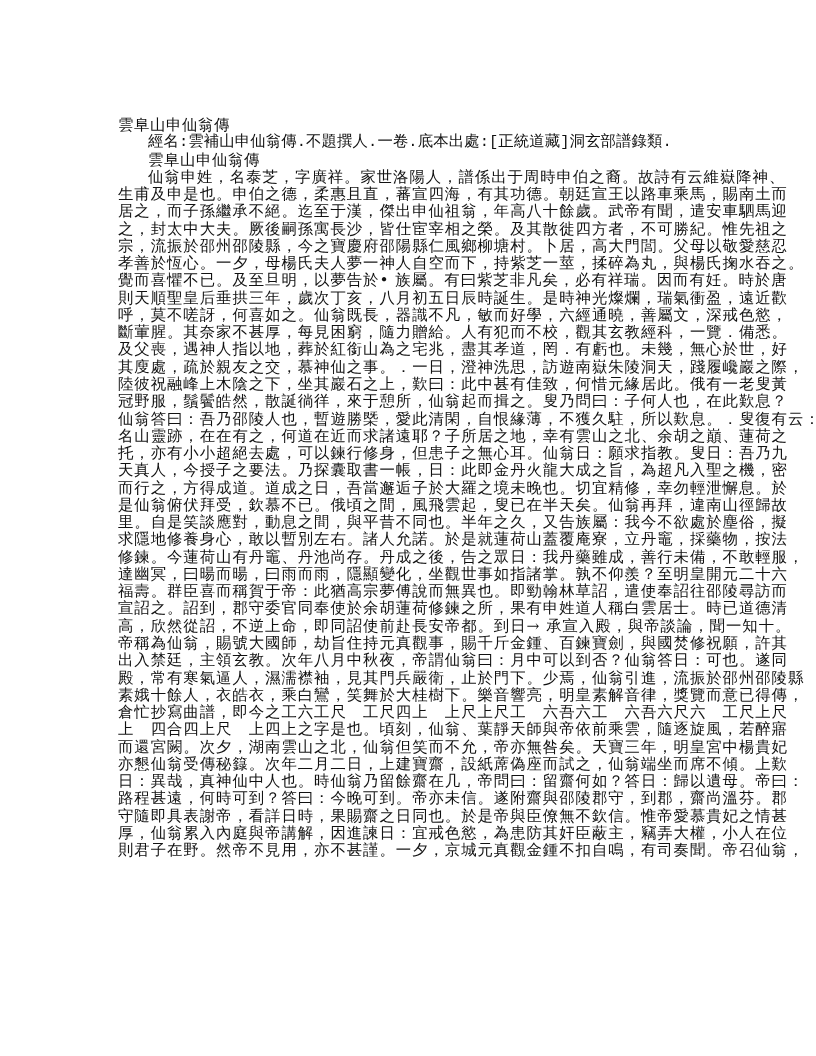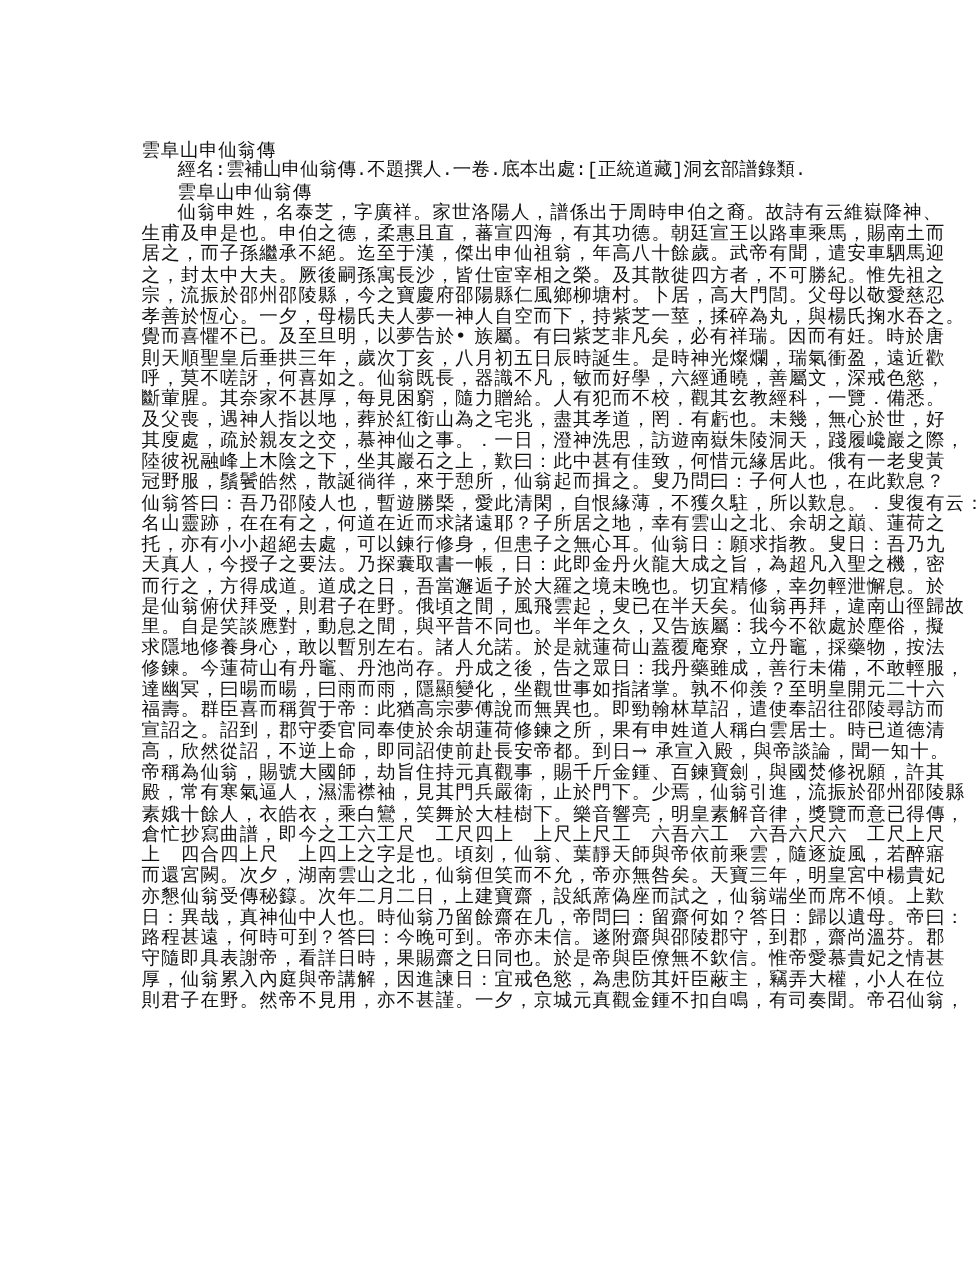--- a/index.html
+++ b/index.html
@@ -61,29 +61,30 @@
     <div class="line">斷葷腥。其奈家不甚厚，每見困窮，隨力贈給。人有犯而不校，觀其玄教經科，一覽．備悉。</div>
     <div class="line">及父喪，遇神人指以地，葬於紅銜山為之宅兆，盡其孝道，罔．有虧也。未幾，無心於世，好</div>
     <div class="line">其廋處，疏於親友之交，慕神仙之事。．一日，澄神洗思，訪遊南嶽朱陵洞天，踐履巉巖之際，</div>
     <div class="line">陸彼祝融峰上木陰之下，坐其巖石之上，歎曰：此中甚有佳致，何惜元緣居此。俄有一老叟黃</div>
     <div class="line">冠野服，鬚鬢皓然，散誕徜徉，來于憩所，仙翁起而揖之。叟乃問曰：子何人也，在此歎息？</div>
     <div class="line">仙翁答曰：吾乃邵陵人也，暫遊勝槩，愛此清閑，自恨緣薄，不獲久駐，所以歎息。．叟復有云：</div>
     <div class="line">名山靈跡，在在有之，何道在近而求諸遠耶？子所居之地，幸有雲山之北、余胡之巔、蓮荷之</div>
     <div class="line">托，亦有小小超絕去處，可以鍊行修身，但患子之無心耳。仙翁日：願求指教。叟日：吾乃九</div>
     <div class="line">天真人，今授子之要法。乃探囊取書一帳，日：此即金丹火龍大成之旨，為超凡入聖之機，密</div>
     <div class="line">而行之，方得成道。道成之日，吾當邂逅子於大羅之境未晚也。切宜精修，幸勿輕泄懈息。於</div>
-    <div class="line">是仙翁俯伏拜受，則君子在野。俄頃之間，風飛雲起，叟已在半天矣。仙翁再拜，違南山徑歸故</div>
+    <div class="line">是仙翁俯伏拜受，欽慕不已。俄頃之間，風飛雲起，叟已在半天矣。仙翁再拜，違南山徑歸故</div>
     <div class="line">里。自是笑談應對，動息之間，與平昔不同也。半年之久，又告族屬：我今不欲處於塵俗，擬</div>
     <div class="line">求隱地修養身心，敢以暫別左右。諸人允諾。於是就蓮荷山蓋覆庵寮，立丹竈，採藥物，按法</div>
     <div class="line">修鍊。今蓮荷山有丹竈、丹池尚存。丹成之後，告之眾日：我丹藥雖成，善行未備，不敢輕服，</div>
     <div class="line">達幽冥，曰暘而暘，曰雨而雨，隱顯變化，坐觀世事如指諸掌。孰不仰羨？至明皇開元二十六</div>
     <div class="line">福壽。群臣喜而稱賀于帝：此猶高宗夢傅說而無異也。即勁翰林草詔，遣使奉詔往邵陵尋訪而</div>
     <div class="line">宣詔之。詔到，郡守委官同奉使於余胡蓮荷修鍊之所，果有申姓道人稱白雲居士。時已道德清</div>
     <div class="line">高，欣然從詔，不逆上命，即同詔使前赴長安帝都。到日→ 承宣入殿，與帝談論，聞一知十。</div>
     <div class="line">帝稱為仙翁，賜號大國師，劫旨住持元真觀事，賜千斤金鍾、百鍊寶劍，與國焚修祝願，許其</div>
+    <div class="line">出入禁廷，主領玄教。次年八月中秋夜，帝謂仙翁曰：月中可以到否？仙翁答日：可也。遂同</div>
     <div class="line">殿，常有寒氣逼人，濕濡襟袖，見其門兵嚴衛，止於門下。少焉，仙翁引進，流振於邵州邵陵縣</div>
     <div class="line">素娥十餘人，衣皓衣，乘白鸞，笑舞於大桂樹下。樂音響亮，明皇素解音律，獎覽而意已得傳，</div>
     <div class="line">倉忙抄寫曲譜，即今之工六工尺　工尺四上　上尺上尺工　六吾六工　六吾六尺六　工尺上尺</div>
     <div class="line">上　四合四上尺　上四上之字是也。頃刻，仙翁、葉靜天師與帝依前乘雲，隨逐旋風，若醉寤</div>
     <div class="line">而還宮闕。次夕，湖南雲山之北，仙翁但笑而不允，帝亦無咎矣。天寶三年，明皇宮中楊貴妃</div>
     <div class="line">亦懇仙翁受傳秘籙。次年二月二日，上建寶齋，設紙蓆偽座而試之，仙翁端坐而席不傾。上歎</div>
     <div class="line">日：異哉，真神仙中人也。時仙翁乃留餘齋在几，帝問曰：留齋何如？答日：歸以遺母。帝曰：</div>
     <div class="line">路程甚遠，何時可到？答曰：今晚可到。帝亦未信。遂附齋與邵陵郡守，到郡，齋尚溫芬。郡</div>
     <div class="line">守隨即具表謝帝，看詳日時，果賜齋之日同也。於是帝與臣僚無不欽信。惟帝愛慕貴妃之情甚</div>
     <div class="line">厚，仙翁累入內庭與帝講解，因進諫日：宜戒色慾，為患防其奸臣蔽主，竊弄大權，小人在位</div>

